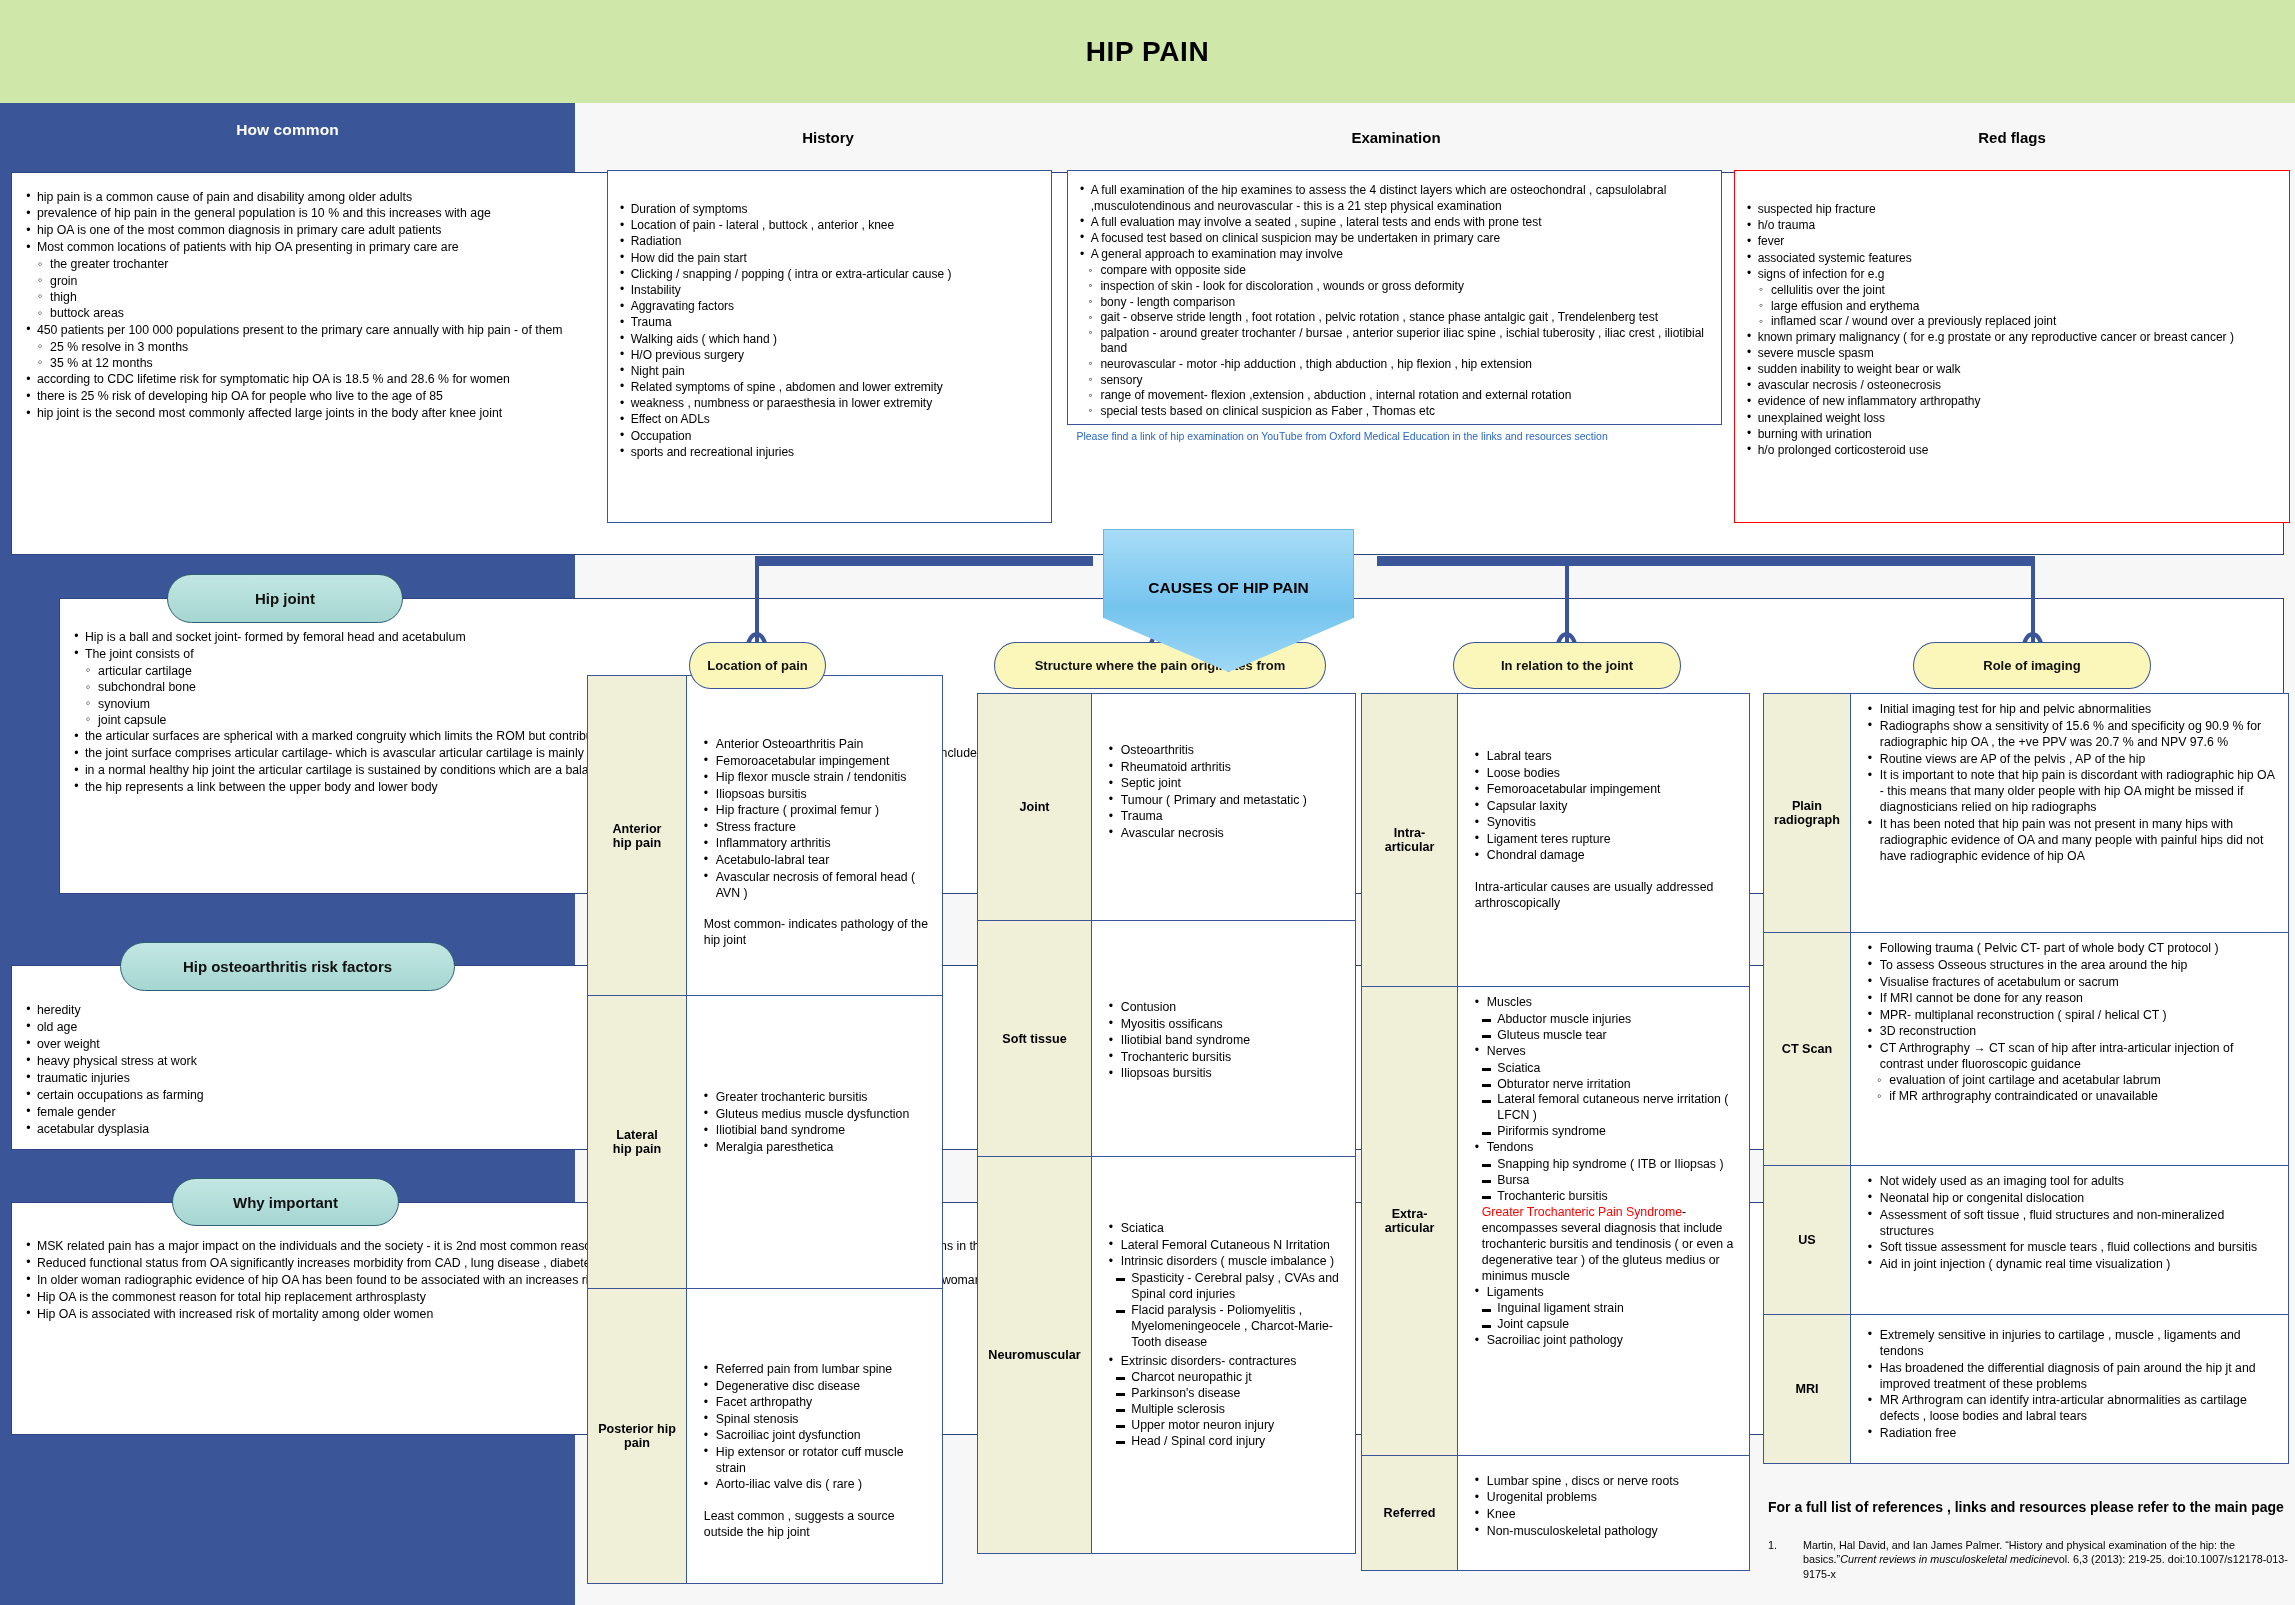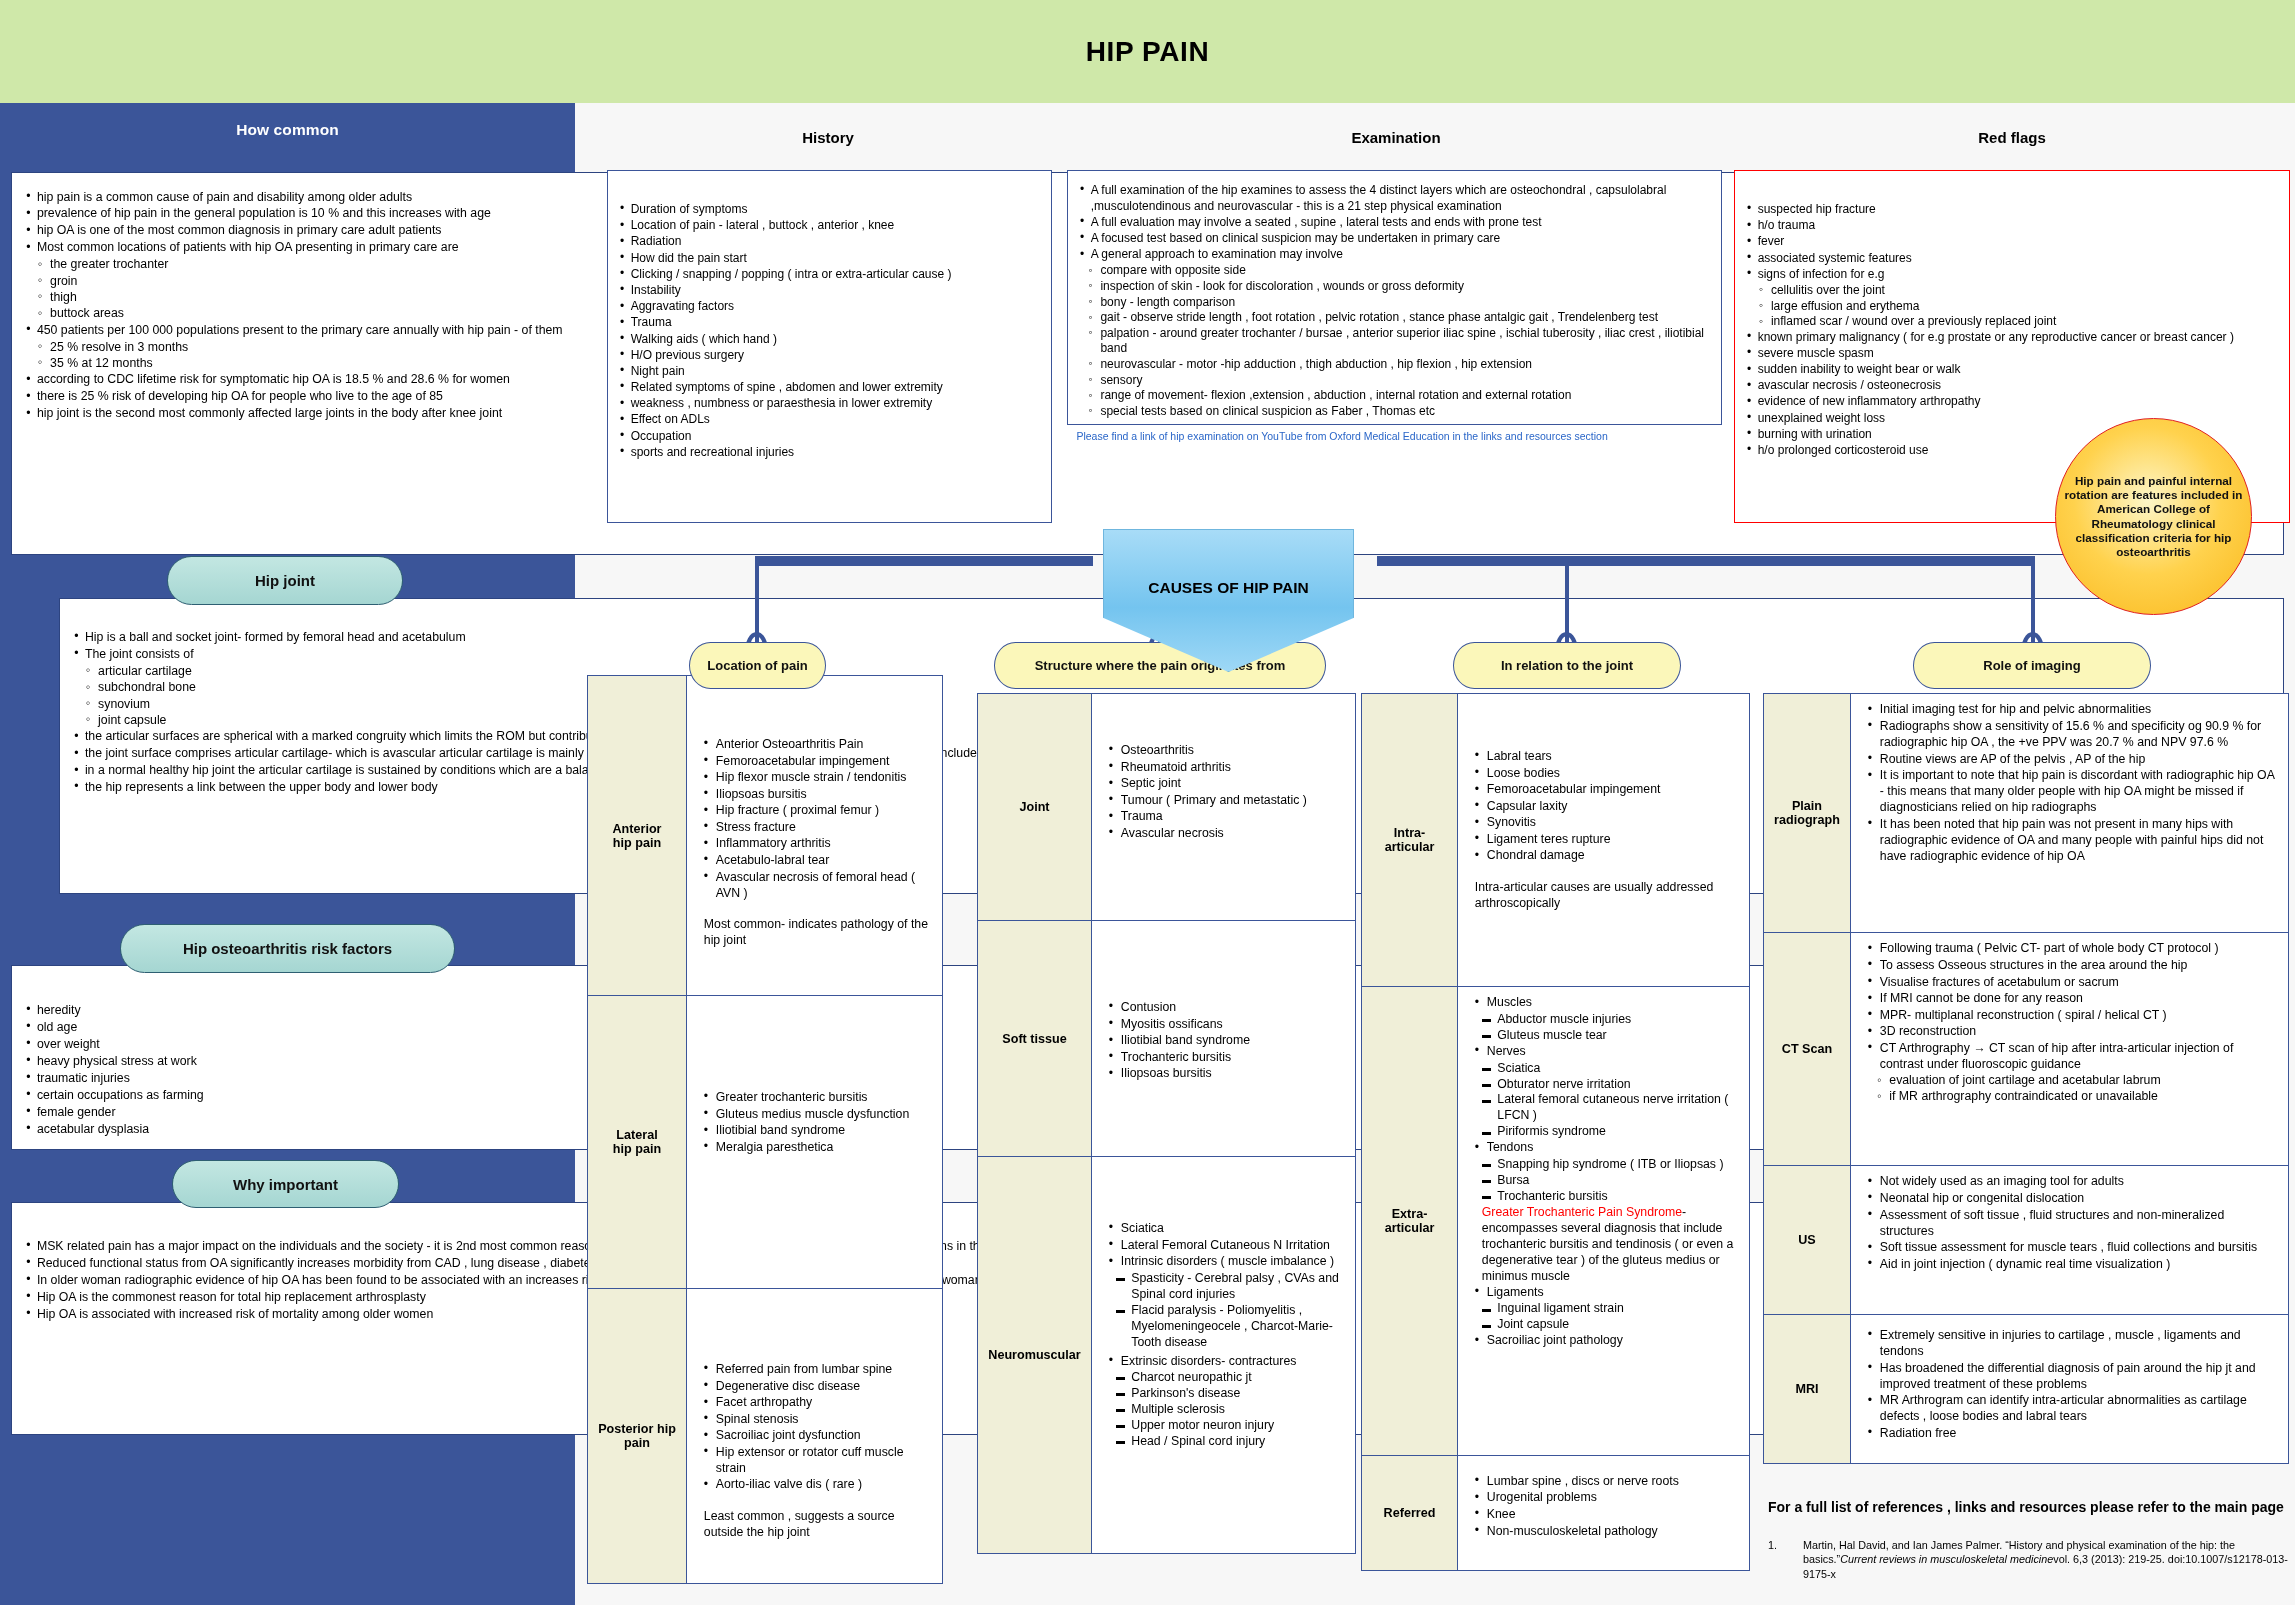--- a/index.html
+++ b/index.html
@@ -29,21 +29,21 @@
     padding-top:18px; letter-spacing:0.1px;
   }
   .sb-card{
     position:absolute; left:10.8px; right:10.8px;
     background:#ffffff; border:0.9px solid #2d4480;
   }
   .pill{
     position:absolute; border:0.9px solid #2e5f72; border-radius:36px;
     background:linear-gradient(180deg,#c3e7e2 0%, #a5d6d2 100%);
     display:flex; align-items:center; justify-content:center;
-    font-weight:bold; font-size:15px; color:#111; z-index:5;
+    font-weight:bold; font-size:15px; color:#111; z-index:5;margin-top:18px;
   }
   ul.bl{ list-style:none; }
   ul.bl li{
     position:relative; padding-left:14.3px; margin-bottom:0.6px;
   }
   ul.bl li::before{
     content:"•"; position:absolute; left:3.6px; top:-0.6px;
   }
   ul.sub{ list-style:none; padding-left:15.5px; }
   ul.sub li{ position:relative; padding-left:12px; }
@@ -288,23 +288,20 @@
         <li>sudden inability to weight bear or walk</li>
         <li>avascular necrosis / osteonecrosis</li>
         <li>evidence of new inflammatory arthropathy</li>
         <li>unexplained weight loss</li>
         <li>burning with urination</li>
         <li>h/o prolonged corticosteroid use</li>
       </ul>
     </div>
   </div>
 
-  <div class="ycircle" style="left:2055px; top:418px; width:197px; height:197px;">
-    <span>Hip pain and painful internal rotation are features included in American College of Rheumatology clinical classification criteria for hip osteoarthritis</span>
-  </div>
 
   <div class="hbar" style="left:755px; top:556px; width:338px;"></div>
   <div class="hbar" style="left:1377px; top:556px; width:658px;"></div>
   <div class="vbar" style="left:755px; top:556px; height:96px;"></div>
   <div class="vbar" style="left:1158px; top:556px; height:96px;"></div>
   <div class="vbar" style="left:1565px; top:556px; height:96px;"></div>
   <div class="vbar" style="left:2031px; top:556px; height:96px;"></div>
 
   <svg class="conn" width="2295" height="120" style="left:0; top:598px;" viewBox="0 0 3840 200">
     <ellipse cx="1266" cy="90" rx="16" ry="30" fill="none" stroke="#3b5599" stroke-width="7"></ellipse>

